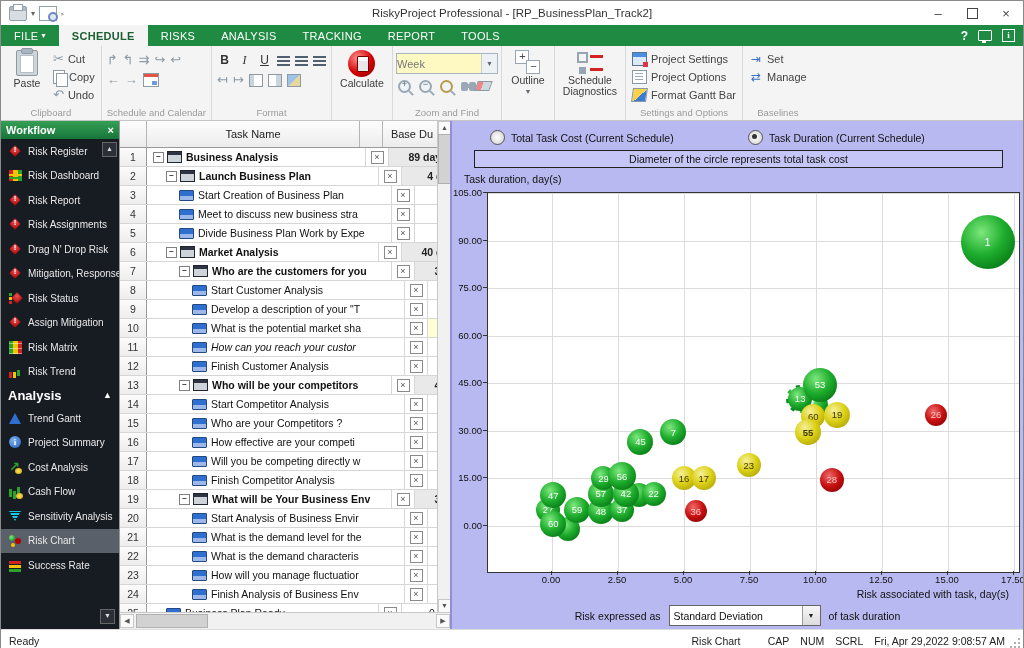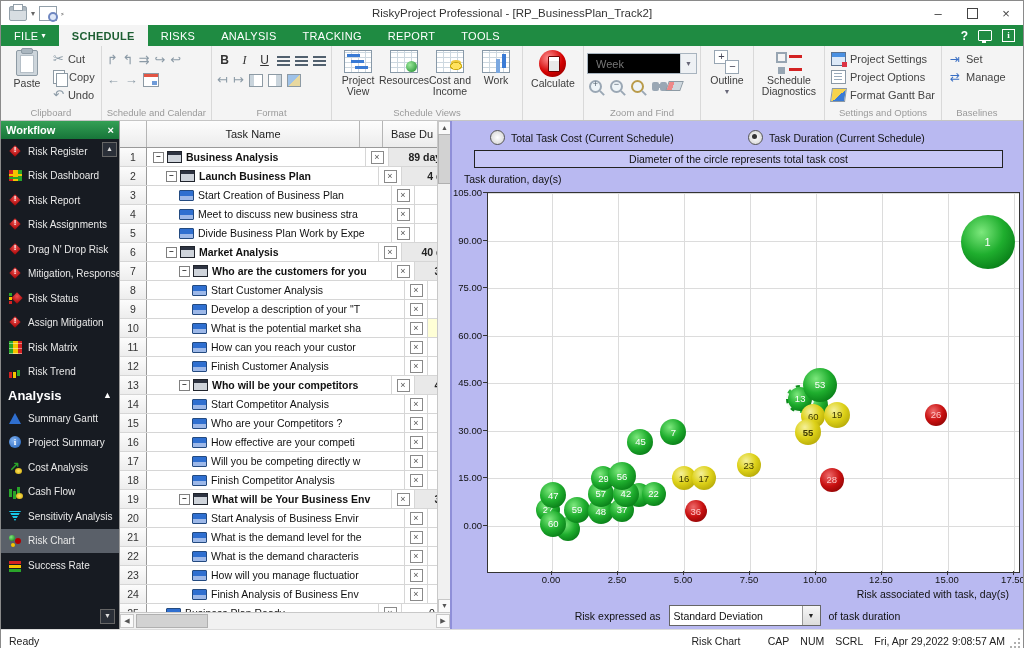--- a/index.html
+++ b/index.html
@@ -68,21 +68,21 @@
   .calcic{width:27px;height:27px;border-radius:50%;background:radial-gradient(circle at 35% 30%,#ff9090,#d40000 55%,#7c0000);position:relative;margin-bottom:1px;}
   .calcic::after{content:"";position:absolute;left:9px;top:6px;width:10px;height:14px;background:linear-gradient(#fff 4px,#e8e8e8 4px);border:1px solid #6d0000;border-radius:1px;}
   
   .magic{width:9px;height:9px;border:2px solid #9aa7b4;border-radius:50%;position:relative;background:#eef4f8;}
   .magic::after{content:"";position:absolute;width:6px;height:2px;background:#9aa7b4;transform:rotate(45deg);right:-5px;bottom:-3px;}
   .magic.gold{border-color:#b99b4a;}
   .magic .pm{position:absolute;left:0;top:-3px;width:9px;text-align:center;font-size:9px;color:#51606e;}
   .binoc{width:7px;height:9px;background:#9aa7b4;border-radius:2px;box-shadow:8px 0 0 #9aa7b4;position:relative;}
   .binoc::after{content:"";position:absolute;left:5px;top:2px;width:5px;height:4px;background:#9aa7b4;}
   .eraser{width:13px;height:8px;background:linear-gradient(90deg,#e88 40%,#cfd8de 40%);transform:skewX(-20deg);border:1px solid #8d9aa4;}
-  .rselect{width:100px;height:19px;background:#000000;border:1px solid #a8b4bf;display:flex;align-items:center;font-size:11px;color:#777;padding-left:8px;margin:3px 0 2px 0;}
+  .rselect{width:100px;height:19px;background:#fef9c3;border:1px solid #a8b4bf;display:flex;align-items:center;font-size:11px;color:#777;padding-left:0;margin:3px 0 2px 0;}
   .rselect .dda{margin-left:auto;width:15px;height:100%;border-left:1px solid #c5cdd4;display:flex;align-items:center;justify-content:center;font-size:7px;color:#667;background:#eef1f4;}
   
   .outic{width:25px;height:24px;position:relative;margin-bottom:1px;}
   .outic::before,.outic::after{position:absolute;width:12px;height:12px;border:1px solid #98a6b3;background:#fff;font-size:11px;line-height:11px;text-align:center;color:#445;}
   .outic::before{content:"+";left:0;top:0;}
   .outic::after{content:"−";right:0;bottom:0;}
   
   .diagic{width:27px;height:24px;position:relative;margin-bottom:1px;}
   .diagic::before{content:"";position:absolute;left:1px;top:2px;width:7px;height:7px;border:2px solid #97a5b2;box-shadow:0 13px 0 -2px #97a5b2;}
   .diagic::after{content:"";position:absolute;left:14px;top:5px;width:13px;height:3px;background:#d32222;box-shadow:0 13px 0 #d32222;}
@@ -314,41 +314,20 @@
             <span class="gic">↦</span>
             <span class="cellic"></span>
             <span class="cellic r"></span>
             <span class="cellic img"></span>
           </div>
         </div>
       </div>
       <div class="glabel">Format</div>
     </div>
 
-    <div class="rgroup">
-      <div class="rbody" id="schedviews">
-          <div class="bigbtn" style="width: 46px;">
-            <span class="vicon gantt"></span>
-            <span>Project View</span>
-          </div>
-          <div class="bigbtn" style="width: 46px;">
-            <span class="vicon res"></span>
-            <span>Resources</span>
-          </div>
-          <div class="bigbtn" style="width: 46px;">
-            <span class="vicon cost"></span>
-            <span>Cost and Income</span>
-          </div>
-          <div class="bigbtn" style="width: 46px;">
-            <span class="vicon work"></span>
-            <span>Work</span>
-          </div>
-        </div>
-      <div class="glabel">Schedule Views</div>
-    </div>
 
     <div class="rgroup">
       <div class="rbody">
         <div class="bigbtn" style="width:54px">
           <span class="calcic"></span>
           <span>Calculate</span>
         </div>
       </div>
       <div class="glabel"></div>
     </div>
@@ -483,21 +462,21 @@
             <span class="wlabel">Risk Trend</span>
           </div>
         </div>
       <div id="an-header">
         <span>Analysis</span>
         <span class="carr">▲</span>
       </div>
       <div id="an-list">
           <div class="witem">
             <span class="wicon result-gantt"></span>
-            <span class="wlabel">Summary Gantt</span>
+            <span class="wlabel">Trend Gantt</span>
           </div>
           <div class="witem">
             <span class="wicon project-summary"></span>
             <span class="wlabel">Project Summary</span>
           </div>
           <div class="witem">
             <span class="wicon cost-analysis"></span>
             <span class="wlabel">Cost Analysis</span>
           </div>
           <div class="witem">
@@ -658,21 +637,21 @@
             </div>
             <div class="tc tflag">
               <span class="flagbox">×</span>
             </div>
             <div class="tc tdur hl">
               <span>10 days</span>
             </div>
           </div>
           <div class="trow">
             <div class="tc tnum">11</div>
-            <div class="tc tname" style="padding-left: 45px;">
+            <div class="tc tname" style="padding-left: 45px; font-style: italic;">
               <span class="taskicon"></span>
               <span class="ntext">How can you reach your custor</span>
             </div>
             <div class="tc tflag">
               <span class="flagbox">×</span>
             </div>
             <div class="tc tdur">
               <span>10 days</span>
             </div>
           </div>

